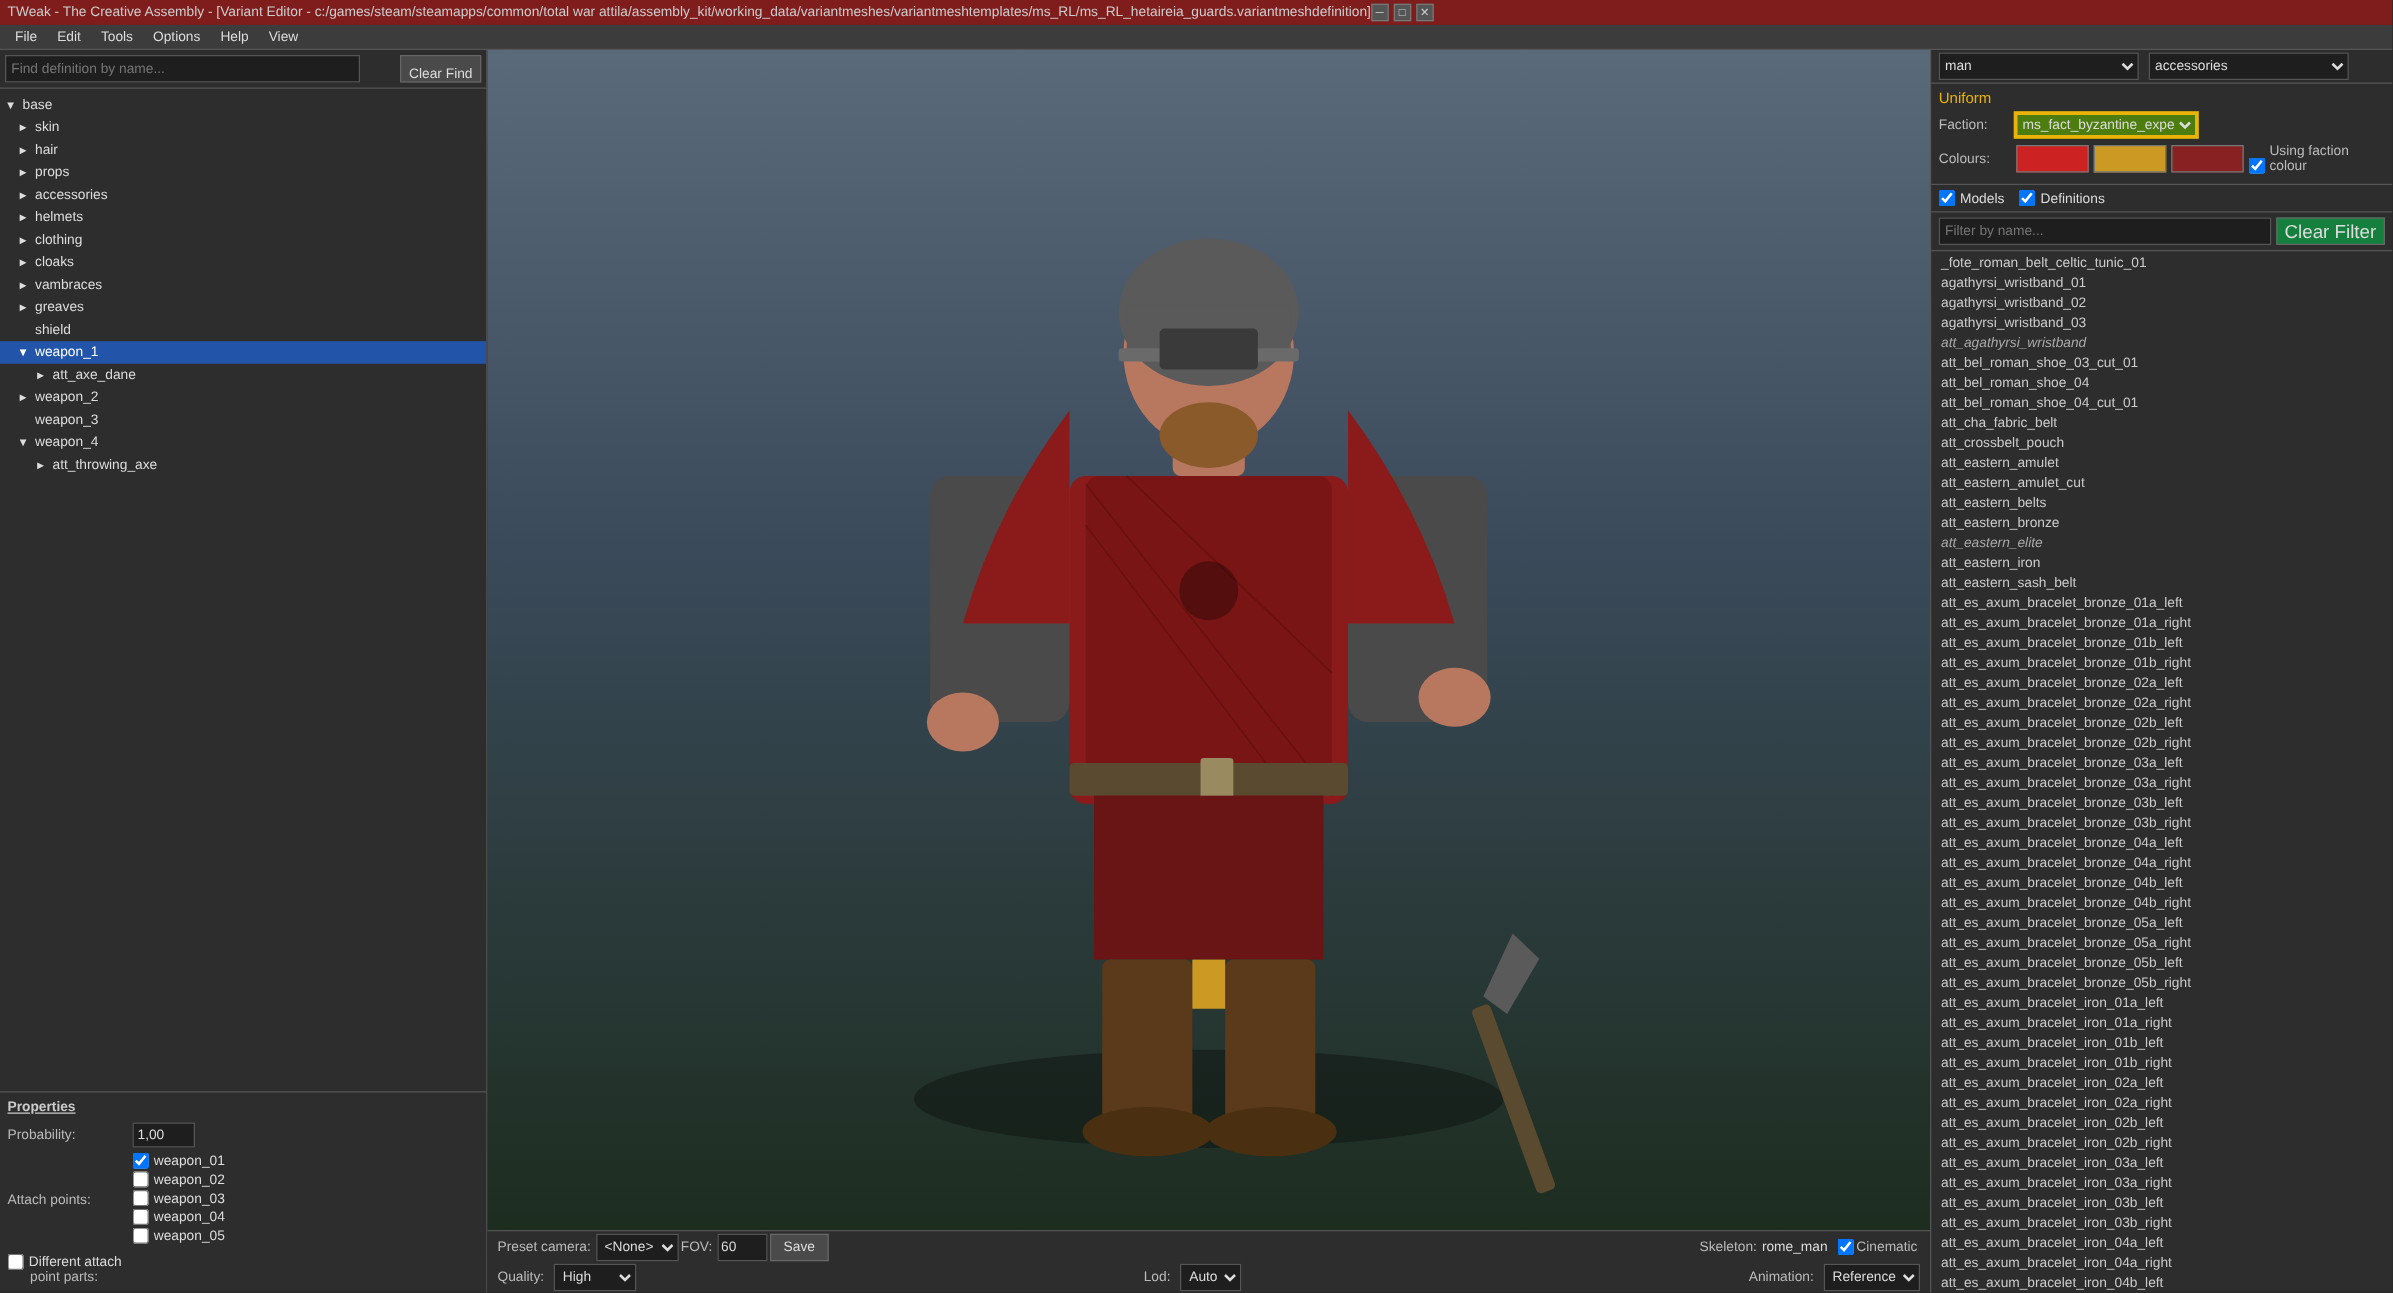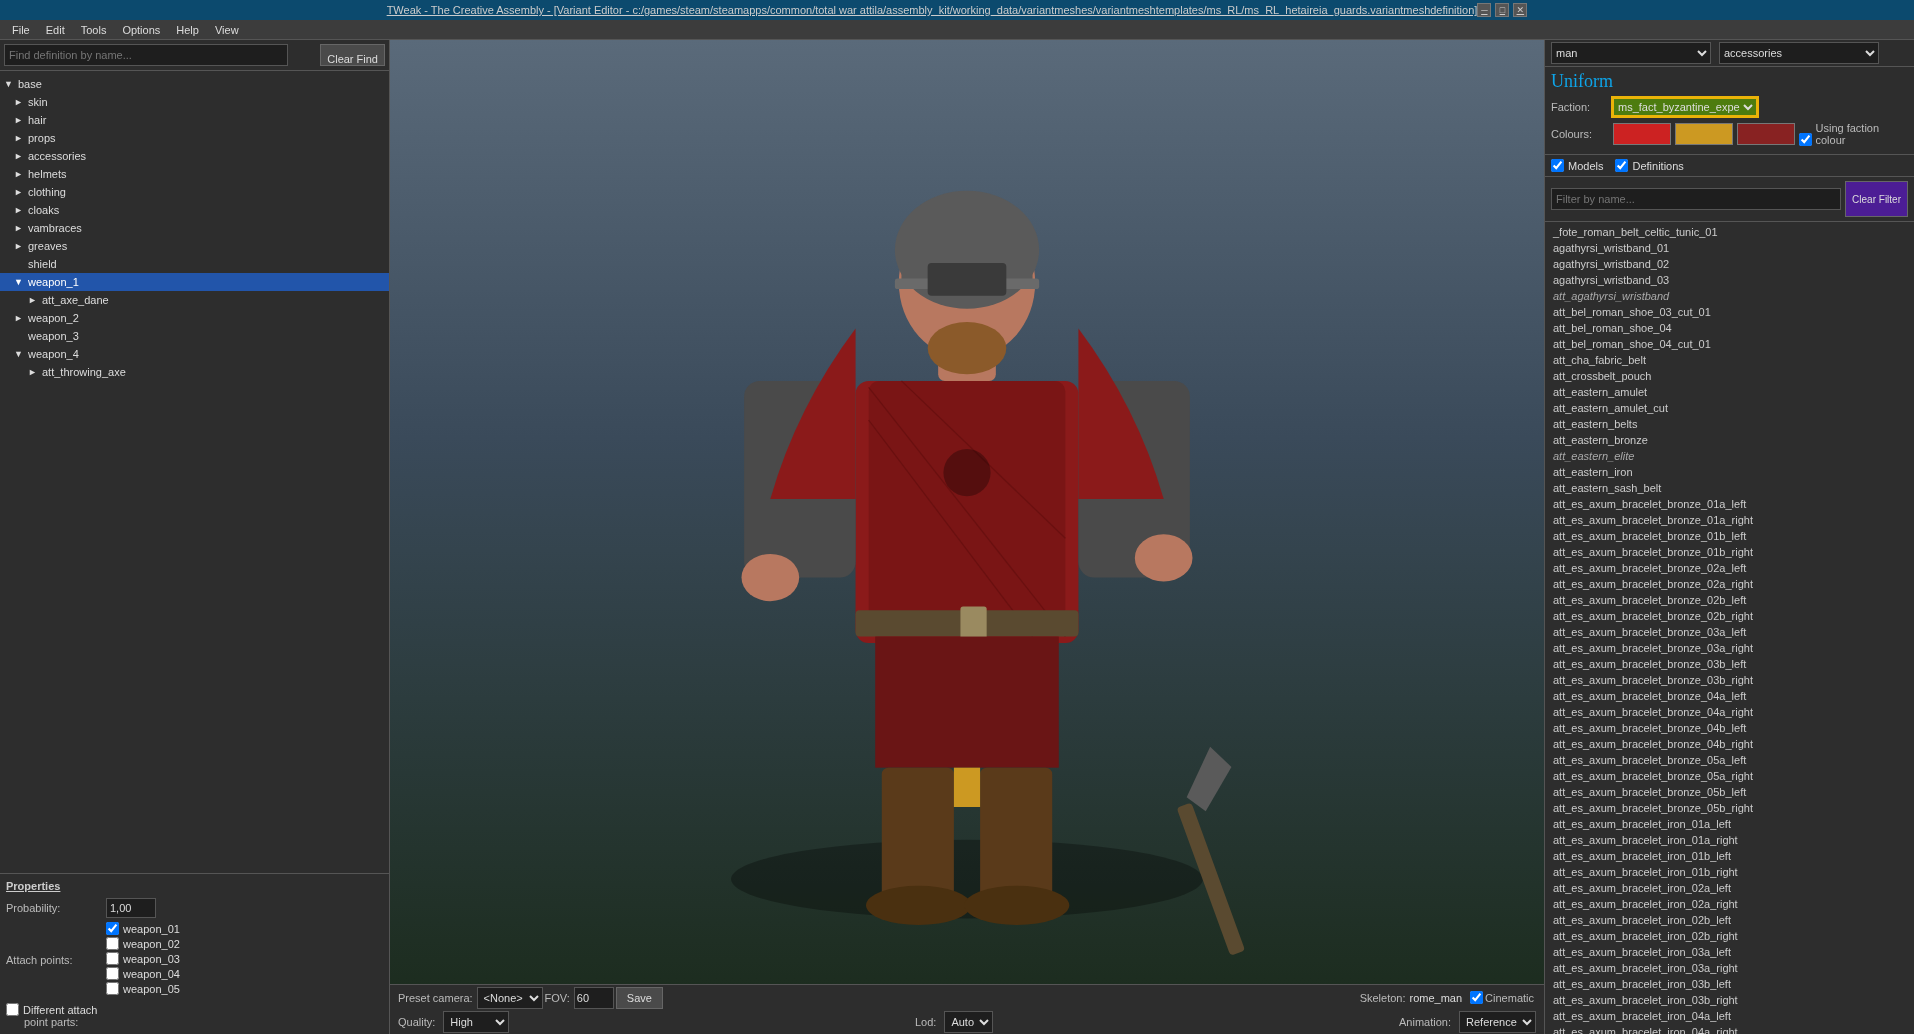--- a/index.html
+++ b/index.html
@@ -1,27 +1,26 @@
 <!DOCTYPE html>
 <html><head>
   <meta charset="utf-8">
   <style>
     * { box-sizing: border-box; margin: 0; padding: 0; font-family: 'Segoe UI', Tahoma, Arial, sans-serif; font-size: 11px; }
     body { width: 1914px; height: 1034px; overflow: hidden; background: #2b2b2b; color: #ddd; }
 
     
     #titlebar {
       height: 20px;
-      background: #0c4a6e;
-      display: flex;
-      align-items: center;
-      justify-content: center;
+      background: #7f1d1d;
+      display: flex;
+      align-items: center;
+      justify-content: flex-start;
       padding: 0 6px;
       color: #ccc;
-      text-decoration: underline;
     }
     #titlebar-controls { display: flex; gap: 4px; }
     .title-btn { width: 14px; height: 14px; background: #555; border: 1px solid #777; cursor: pointer; display: flex; align-items: center; justify-content: center; font-size: 9px; color: #ccc; }
 
     
     #menubar {
       height: 20px;
       background: #3c3c3c;
       display: flex;
       align-items: center;
@@ -164,21 +163,21 @@
       border-left: 1px solid #555;
       display: flex;
       flex-direction: column;
     }
 
     
     #uniform-section {
       padding: 4px 6px;
       border-bottom: 1px solid #555;
     }
-    #uniform-title { font-size: 18px; margin-bottom: 4px; color: #0ea5e9; font-family: Liberation Serif, serif; }
+    #uniform-title { font-size: 12px; margin-bottom: 4px; color: #eab308; }
     #faction-row { display: flex; align-items: center; margin-bottom: 4px; }
     .fact-label { width: 60px; color: #bbb; }
     .faction-select {
       width: 148px;
       height: 22px;
       background: #4d7c0f;
       border: 3px solid #eab308;
       color: #ddd;
       font-size: 11px;
     }
@@ -201,26 +200,26 @@
       height: 22px;
       background: #1e1e1e;
       border: 1px solid #555;
       color: #ddd;
       padding: 2px 4px;
       font-size: 11px;
     }
     #clear-filter-btn {
       margin-left: 4px;
       padding: 2px 6px;
-      height: 36px;
-      background: #4c1d95;
+      height: 22px;
+      background: #15803d;
       border: 1px solid #666;
       color: #ddd;
       cursor: pointer;
-      font-size: 10px;
+      font-size: 15px;
     }
 
     #model-checkboxes {
       display: flex;
       align-items: center;
       padding: 4px 6px;
       gap: 12px;
       border-bottom: 1px solid #555;
     }
     .model-check { display: flex; align-items: center; gap: 4px; color: #ddd; }

